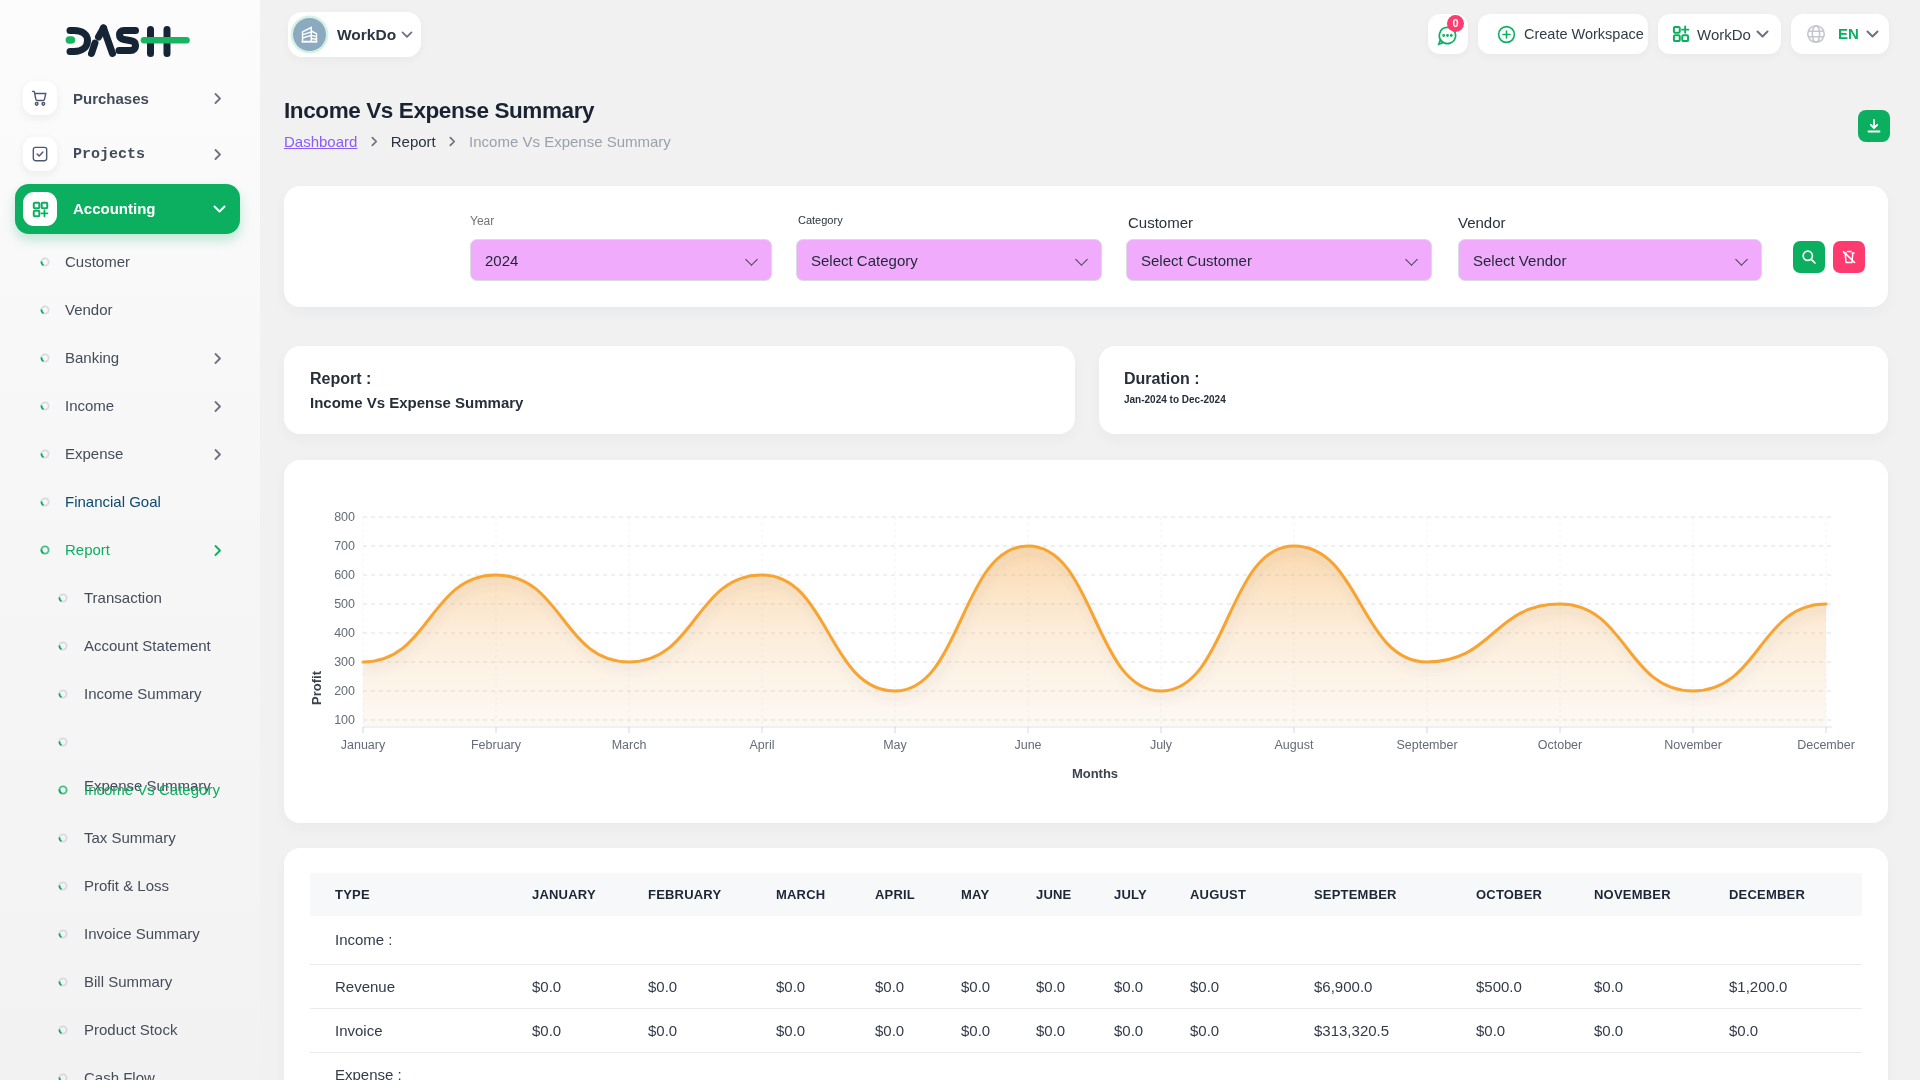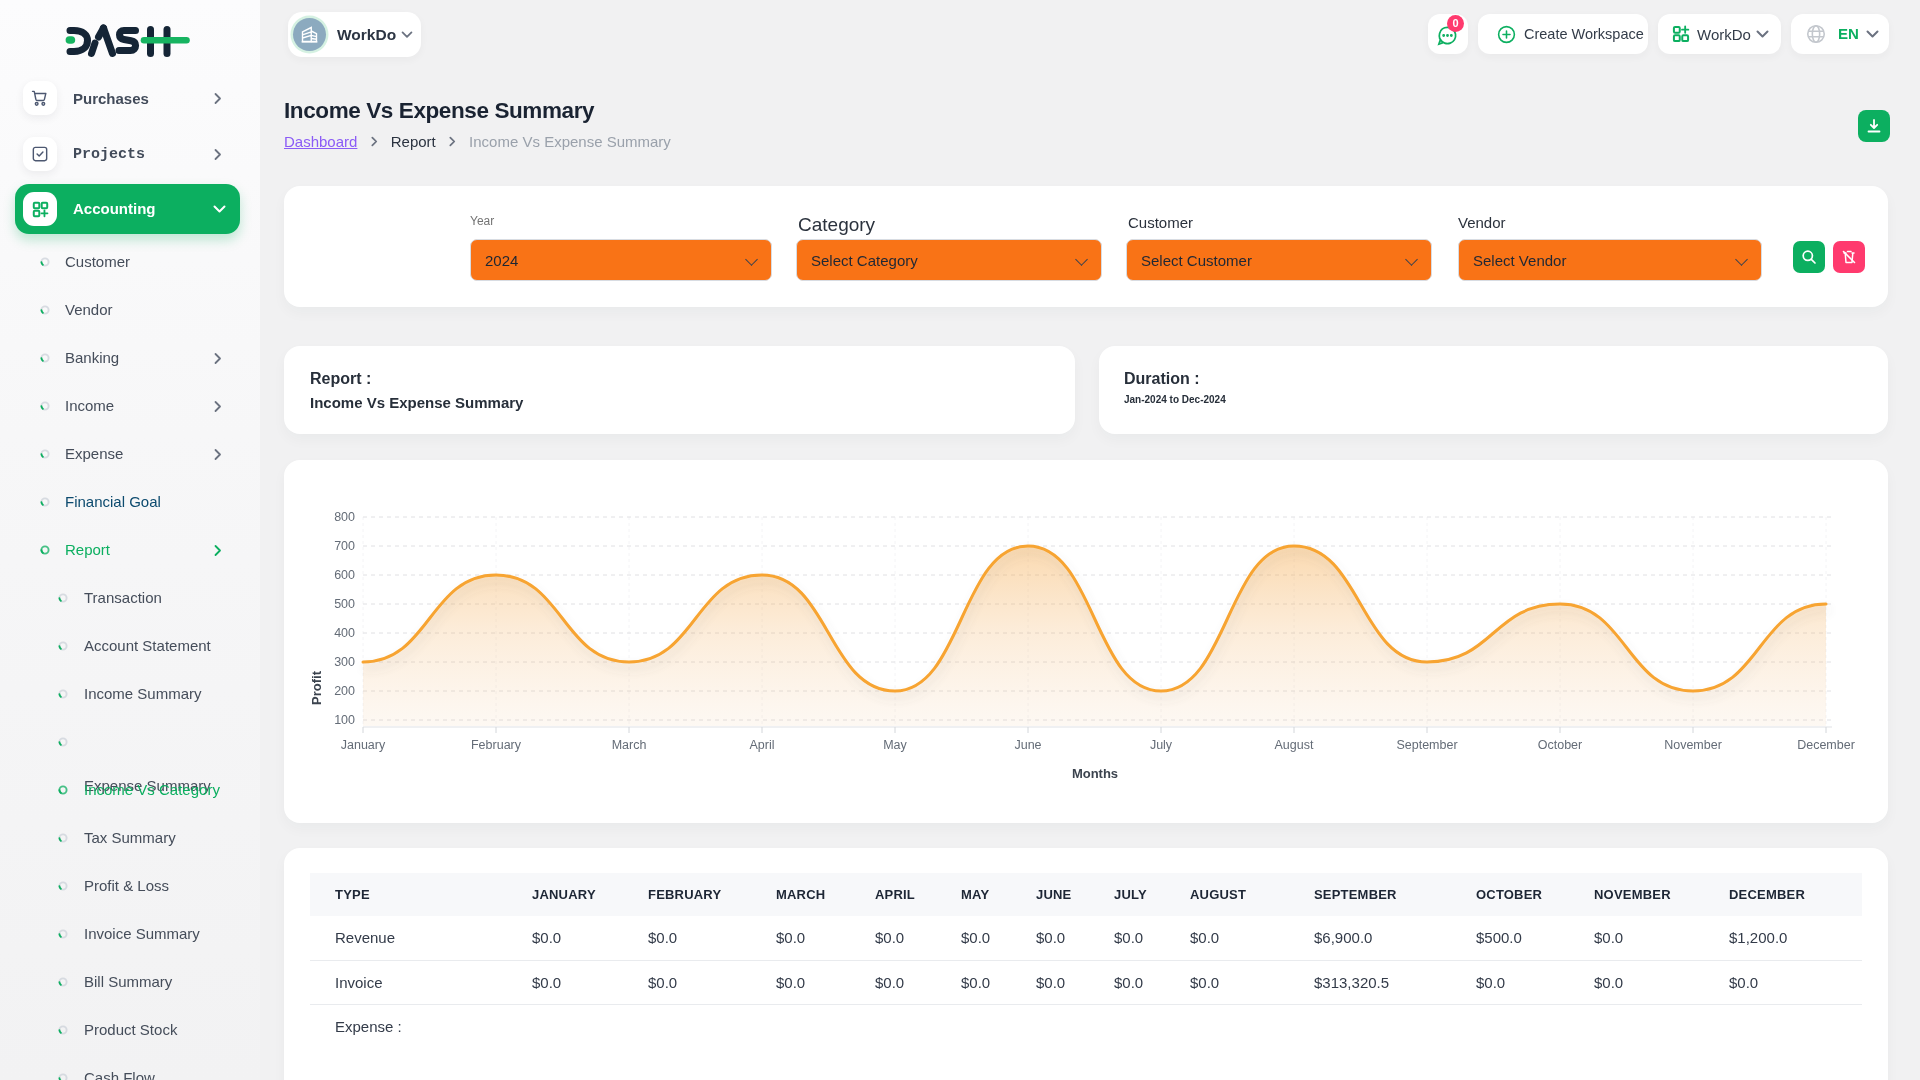--- a/index.html
+++ b/index.html
@@ -5,21 +5,21 @@
 * { margin:0; padding:0; box-sizing:border-box; }
 html,body { width:1920px; height:1080px; overflow:hidden; font-family:"Liberation Sans", sans-serif; background:#f1f1f2; }
 .abs { position:absolute; }
 .sidebar { position:absolute; left:0; top:0; width:260px; height:1080px; background:linear-gradient(180deg,#fcfcfd 0%,#f7f7f8 40%,#f2f2f3 100%); }
 .card { position:absolute; background:#fff; border-radius:16px; box-shadow:0 6px 14px rgba(40,45,60,0.035); }
 .pill { position:absolute; background:#fff; border-radius:14px; box-shadow:0 3px 8px rgba(40,45,60,0.04); display:flex; align-items:center; }
 .mi-label { font-size:15px; color:#424b5a; font-weight:600; }
 .sub-label { font-size:15px; color:#454d5a; font-weight:500; }
 .chev { stroke:#6b7280; stroke-width:2; fill:none; stroke-linecap:round; stroke-linejoin:round; }
 table { border-collapse:collapse; }
-.sel { position:absolute; top:53px; height:42px; border:1px solid #d8dce2; border-radius:7px; background:#f97316; display:flex; align-items:center; padding-left:14px; font-size:15px; color:#1f2835; }
+.sel { position:absolute; top:53px; height:42px; border:1px solid #d8dce2; border-radius:7px; background:#f0abfc; display:flex; align-items:center; padding-left:14px; font-size:15px; color:#1f2835; }
 .sel::after { content:""; position:absolute; right:15px; top:15px; width:8px; height:8px; border-right:1.8px solid #3a414d; border-bottom:1.8px solid #3a414d; transform:rotate(45deg); transform-origin:center; }
 .thead th { background:#f7f8fa; font-size:13px; font-weight:700; color:#1d2635; text-align:left; padding:14px 0 14px 25px; letter-spacing:0.2px; }
 .trow { height:44px; border-bottom:1px solid #e9ebee; }
 .trow:last-child { border-bottom:none; }
 .trow td { padding-left:25px; color:#333b49; }
 .mrow { position:absolute; left:0; width:260px; height:36px; }
 .mrow .chevr { position:absolute; right:38px; top:50%; margin-top:-6px; }
 .bullet { position:absolute; top:50%; margin-top:-5px; }
 </style>
 </head>
@@ -289,21 +289,21 @@
 
 <div class="abs" style="left:1858px; top:110px; width:32px; height:32px; background:#0caf60; border-radius:8px;">
   <svg style="position:absolute; left:8px; top:8px;" width="16" height="16" viewBox="0 0 16 16" fill="none" stroke="#fff" stroke-width="1.8" stroke-linecap="round" stroke-linejoin="round">
     <path d="M8,2 V9.5 M4.8,6.8 L8,10 L11.2,6.8"></path>
       <path d="M2.5,13.5 H13.5"></path>
   </svg>
 </div>
 
 <div class="card" style="left:284px; top:186px; width:1604px; height:121px;">
   <div class="abs" style="left:186px; top:28px; font-size:12px; font-weight:500; color:#737373;">Year</div>
-  <div class="abs" style="left:514px; top:28px; font-size:19px; font-weight:500; color:#2b323d;">Category</div>
+  <div class="abs" style="left:514px; top:28px; font-size:11px; font-weight:500; color:#2b323d;">Category</div>
   <div class="abs" style="left:844px; top:28px; font-size:15px; font-weight:500; color:#2b323d;">Customer</div>
   <div class="abs" style="left:1174px; top:28px; font-size:15px; font-weight:500; color:#2b323d;">Vendor</div>
   <div class="sel" style="left:186px; width:302px;">
       <span style="color:#1d2633;">2024</span>
     </div>
   <div class="sel" style="left:512px; width:306px;">
       <span>Select Category</span>
     </div>
   <div class="sel" style="left:842px; width:306px;">
       <span>Select Customer</span>
@@ -432,20 +432,35 @@
           <th>APRIL</th>
           <th>MAY</th>
           <th>JUNE</th>
           <th>JULY</th>
           <th>AUGUST</th>
           <th>SEPTEMBER</th>
           <th>OCTOBER</th>
           <th>NOVEMBER</th>
           <th>DECEMBER</th>
     </tr>
+    <tr class="trow" style="height:48px;">
+          <td>Income :</td>
+          <td></td>
+          <td></td>
+          <td></td>
+          <td></td>
+          <td></td>
+          <td></td>
+          <td></td>
+          <td></td>
+          <td></td>
+          <td></td>
+          <td></td>
+          <td></td>
+        </tr>
     <tr class="trow">
           <td>Revenue</td>
           <td>$0.0</td>
           <td>$0.0</td>
           <td>$0.0</td>
           <td>$0.0</td>
           <td>$0.0</td>
           <td>$0.0</td>
           <td>$0.0</td>
           <td>$0.0</td>

